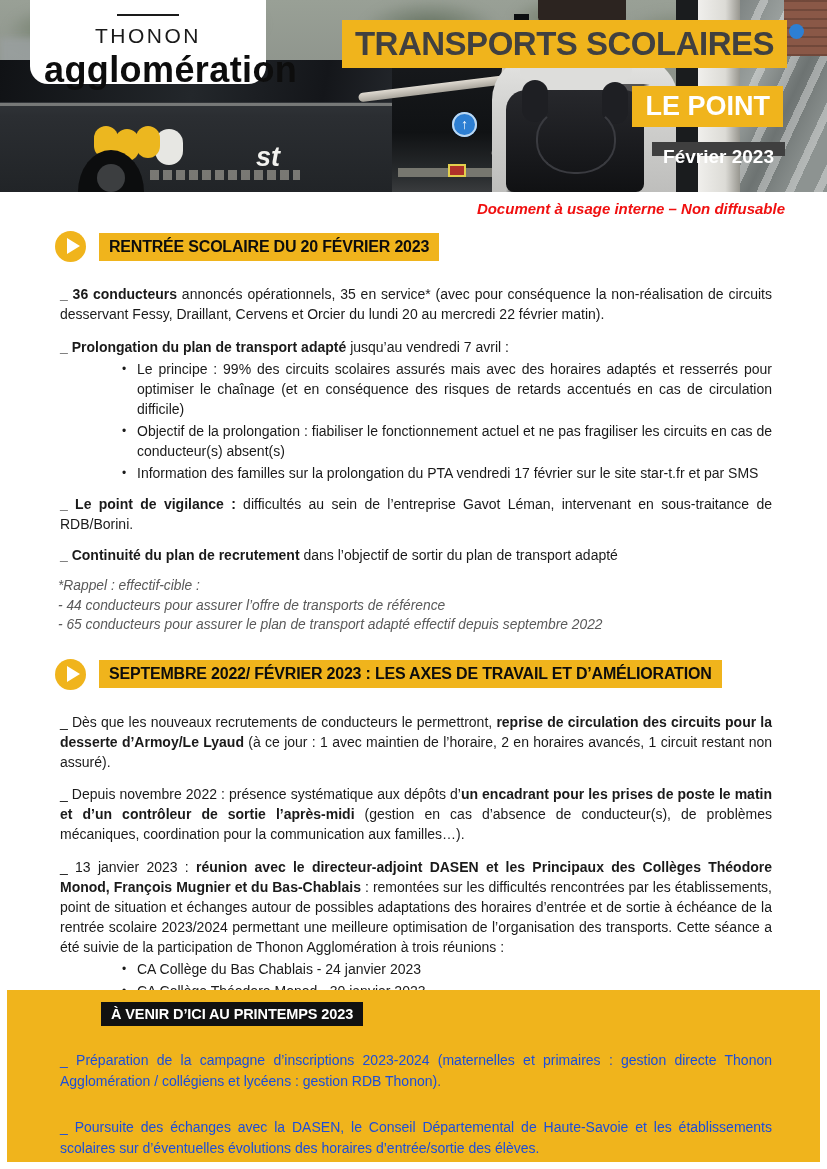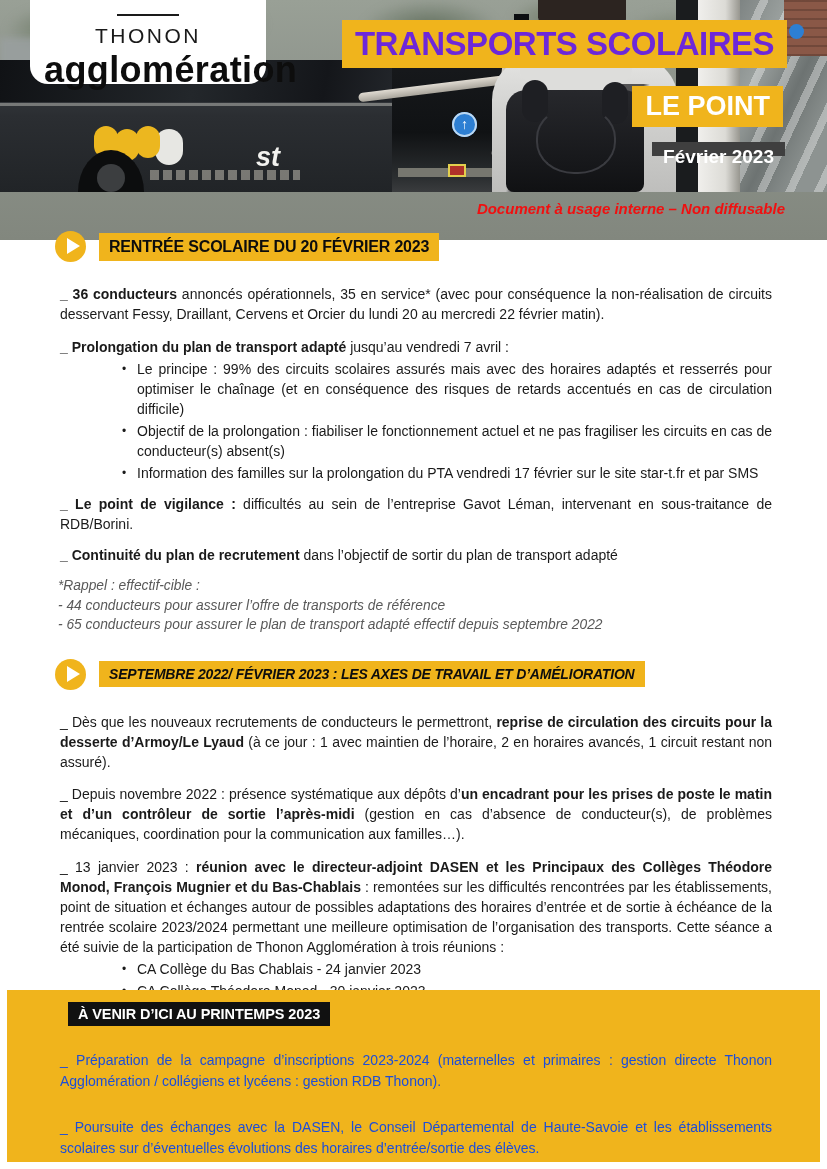--- a/index.html
+++ b/index.html
@@ -9,21 +9,21 @@
     --heading-box-black:#111111;
     --footnote-gray:#595959;
   }
   *{margin:0;padding:0;box-sizing:border-box;}
   html,body{background:#fff;}
   body{
     position:relative;width:827px;height:1169px;overflow:hidden;
     font-family:"Liberation Sans","DejaVu Sans",sans-serif;color:#1a1a1a;
   }
   
-  .photo{position:absolute;left:0;top:0;width:827px;height:240px;overflow:hidden;
+  .photo{position:absolute;left:0;top:0;width:827px;height:192px;overflow:hidden;
     background:linear-gradient(180deg,#99a096 0%,#8e948c 38%,#82877e 100%);}
   .ph-foliage{position:absolute;left:0;top:0;right:0;height:78px;filter:blur(4px);
     background:
       radial-gradient(70px 34px at 55px 30px,#6d7a66 0%,rgba(109,122,102,0) 70%),
       radial-gradient(90px 38px at 205px 24px,#77816e 0%,rgba(119,129,110,0) 70%),
       radial-gradient(100px 44px at 430px 30px,#5f6d5a 0%,rgba(95,109,90,0) 70%),
       radial-gradient(80px 34px at 565px 20px,#6a755f 0%,rgba(106,117,95,0) 70%),
       radial-gradient(90px 42px at 680px 38px,#727d6a 0%,rgba(114,125,106,0) 70%);}
   .ph-house{position:absolute;left:545px;top:14px;width:120px;height:62px;opacity:.65;filter:blur(3px);
     background:#c0c4bf;clip-path:polygon(0 100%,0 45%,50% 0,100% 45%,100% 100%);}
@@ -76,56 +76,56 @@
   .ph-wheel{position:absolute;left:78px;top:150px;width:66px;height:42px;border-radius:33px 33px 0 0/42px 42px 0 0;background:#0c0d0e;}
   .ph-wheel::after{content:"";position:absolute;left:19px;top:14px;width:28px;height:28px;border-radius:50%;background:#3c3e40;}
   
   .logo-card{position:absolute;left:30px;top:0;width:236px;height:84px;background:#fff;border-radius:0 0 18px 18px;
     z-index:10;padding:10px 14px 0 14px;}
   .logo-top{display:flex;align-items:center;justify-content:flex-end;gap:9px;margin-top:4px;flex-direction:column;}
   .logo-line{width:62px;height:2px;background:#1a1a1a;}
   .logo-thonon{font-size:21px;font-weight:400;letter-spacing:2.5px;color:#1a1a1a;line-height:1;}
   .logo-agglo{font-size:36px;font-weight:700;letter-spacing:.4px;color:#0d0d0d;line-height:1.15;margin-top:3px;text-align:left;}
   .banner-title{position:absolute;top:20px;right:40px;height:48px;line-height:48px;z-index:10;
-    background:var(--accent-yellow);color:#6d28d9;font-weight:700;font-size:33px;letter-spacing:-.5px;padding:0 13px;}
+    background:var(--accent-yellow);color:#404040;font-weight:700;font-size:33px;letter-spacing:-.5px;padding:0 13px;}
   .banner-sub{position:absolute;top:86px;right:44px;height:41px;line-height:41px;z-index:10;
     background:var(--accent-yellow);color:#fff;font-weight:700;font-size:27px;padding:0 13px;}
   .banner-date{position:absolute;top:142px;right:42px;height:14px;line-height:29px;z-index:10;
     background:var(--date-box-gray);color:#fff;font-weight:700;font-size:19px;padding:0 11px;}
   
   .content{position:absolute;left:0;top:192px;right:0;bottom:0;overflow:hidden;}
   .notice{margin:8px 42px 0 0;text-align:right;color:var(--notice-red);
     font-style:italic;font-weight:700;font-size:15px;line-height:18px;}
   .hrow{display:flex;align-items:center;gap:13px;margin-left:55px;}
   .hrow1{margin-top:13px;}
   .hrow2{margin-top:24px;}
   .play{flex:0 0 31px;width:31px;height:31px;border-radius:50%;background:var(--accent-yellow);position:relative;}
   .play::after{content:"";position:absolute;left:12px;top:7px;
     border-left:13px solid #fff;border-top:8.5px solid rgba(0,0,0,0);border-bottom:8.5px solid rgba(0,0,0,0);}
   .hl{display:inline-block;background:var(--accent-yellow);color:#0d0d0d;font-weight:700;
     padding:5px 10px;letter-spacing:-.2px;}
   .hl-1{font-size:16px;}
-  .hl-2{font-size:14px;font-style:italic;}
+  .hl-2{font-size:16px;}
   .body-p{margin:0 55px 0 60px;font-size:14px;line-height:20px;text-align:justify;}
   .p-36{margin-top:22px;}
   .p-prolongation{margin-top:13px;}
   .p-continuite{margin-top:11px;}
   .p-vigilance{margin-top:11px;}
   .s2-p1{margin-top:22px;}
   .s2-p2{margin-top:12px;}
   .s2-p3{margin-top:13px;}
   .b{font-weight:700;}
   ul.doc-list{list-style:none;margin:2px 55px 0 120px;}
   ul.doc-list li{position:relative;padding-left:17px;font-size:14px;line-height:20px;text-align:justify;margin-bottom:2px;}
   ul.doc-list li::before{content:"•";position:absolute;left:2px;top:0;font-size:12px;}
   .footnote{margin:11px 55px 0 58px;color:var(--footnote-gray);font-style:italic;font-size:13.8px;line-height:19.5px;}
   .footnote div{margin:0;}
   
   .spring-box{position:absolute;left:7px;right:7px;top:990px;height:172px;background:var(--accent-yellow);z-index:5;padding-top:12px;}
-  .spring-head{display:inline-block;margin-left:61px;background:var(--heading-box-black);color:#fff;
+  .spring-head{display:inline-block;margin-left:94px;background:var(--heading-box-black);color:#fff;
     font-weight:700;font-size:14.5px;padding:4px 10px;letter-spacing:-.1px;}
   .spring-p{margin:0 48px 0 53px;font-size:14px;line-height:21px;text-align:justify;color:#1d4ed8;}
   .sp-1{margin-top:24px;}
   .sp-2{margin-top:25px;}
 </style>
 </head>
 <body>
 
 <div class="photo">
   <div class="ph-foliage"></div>

